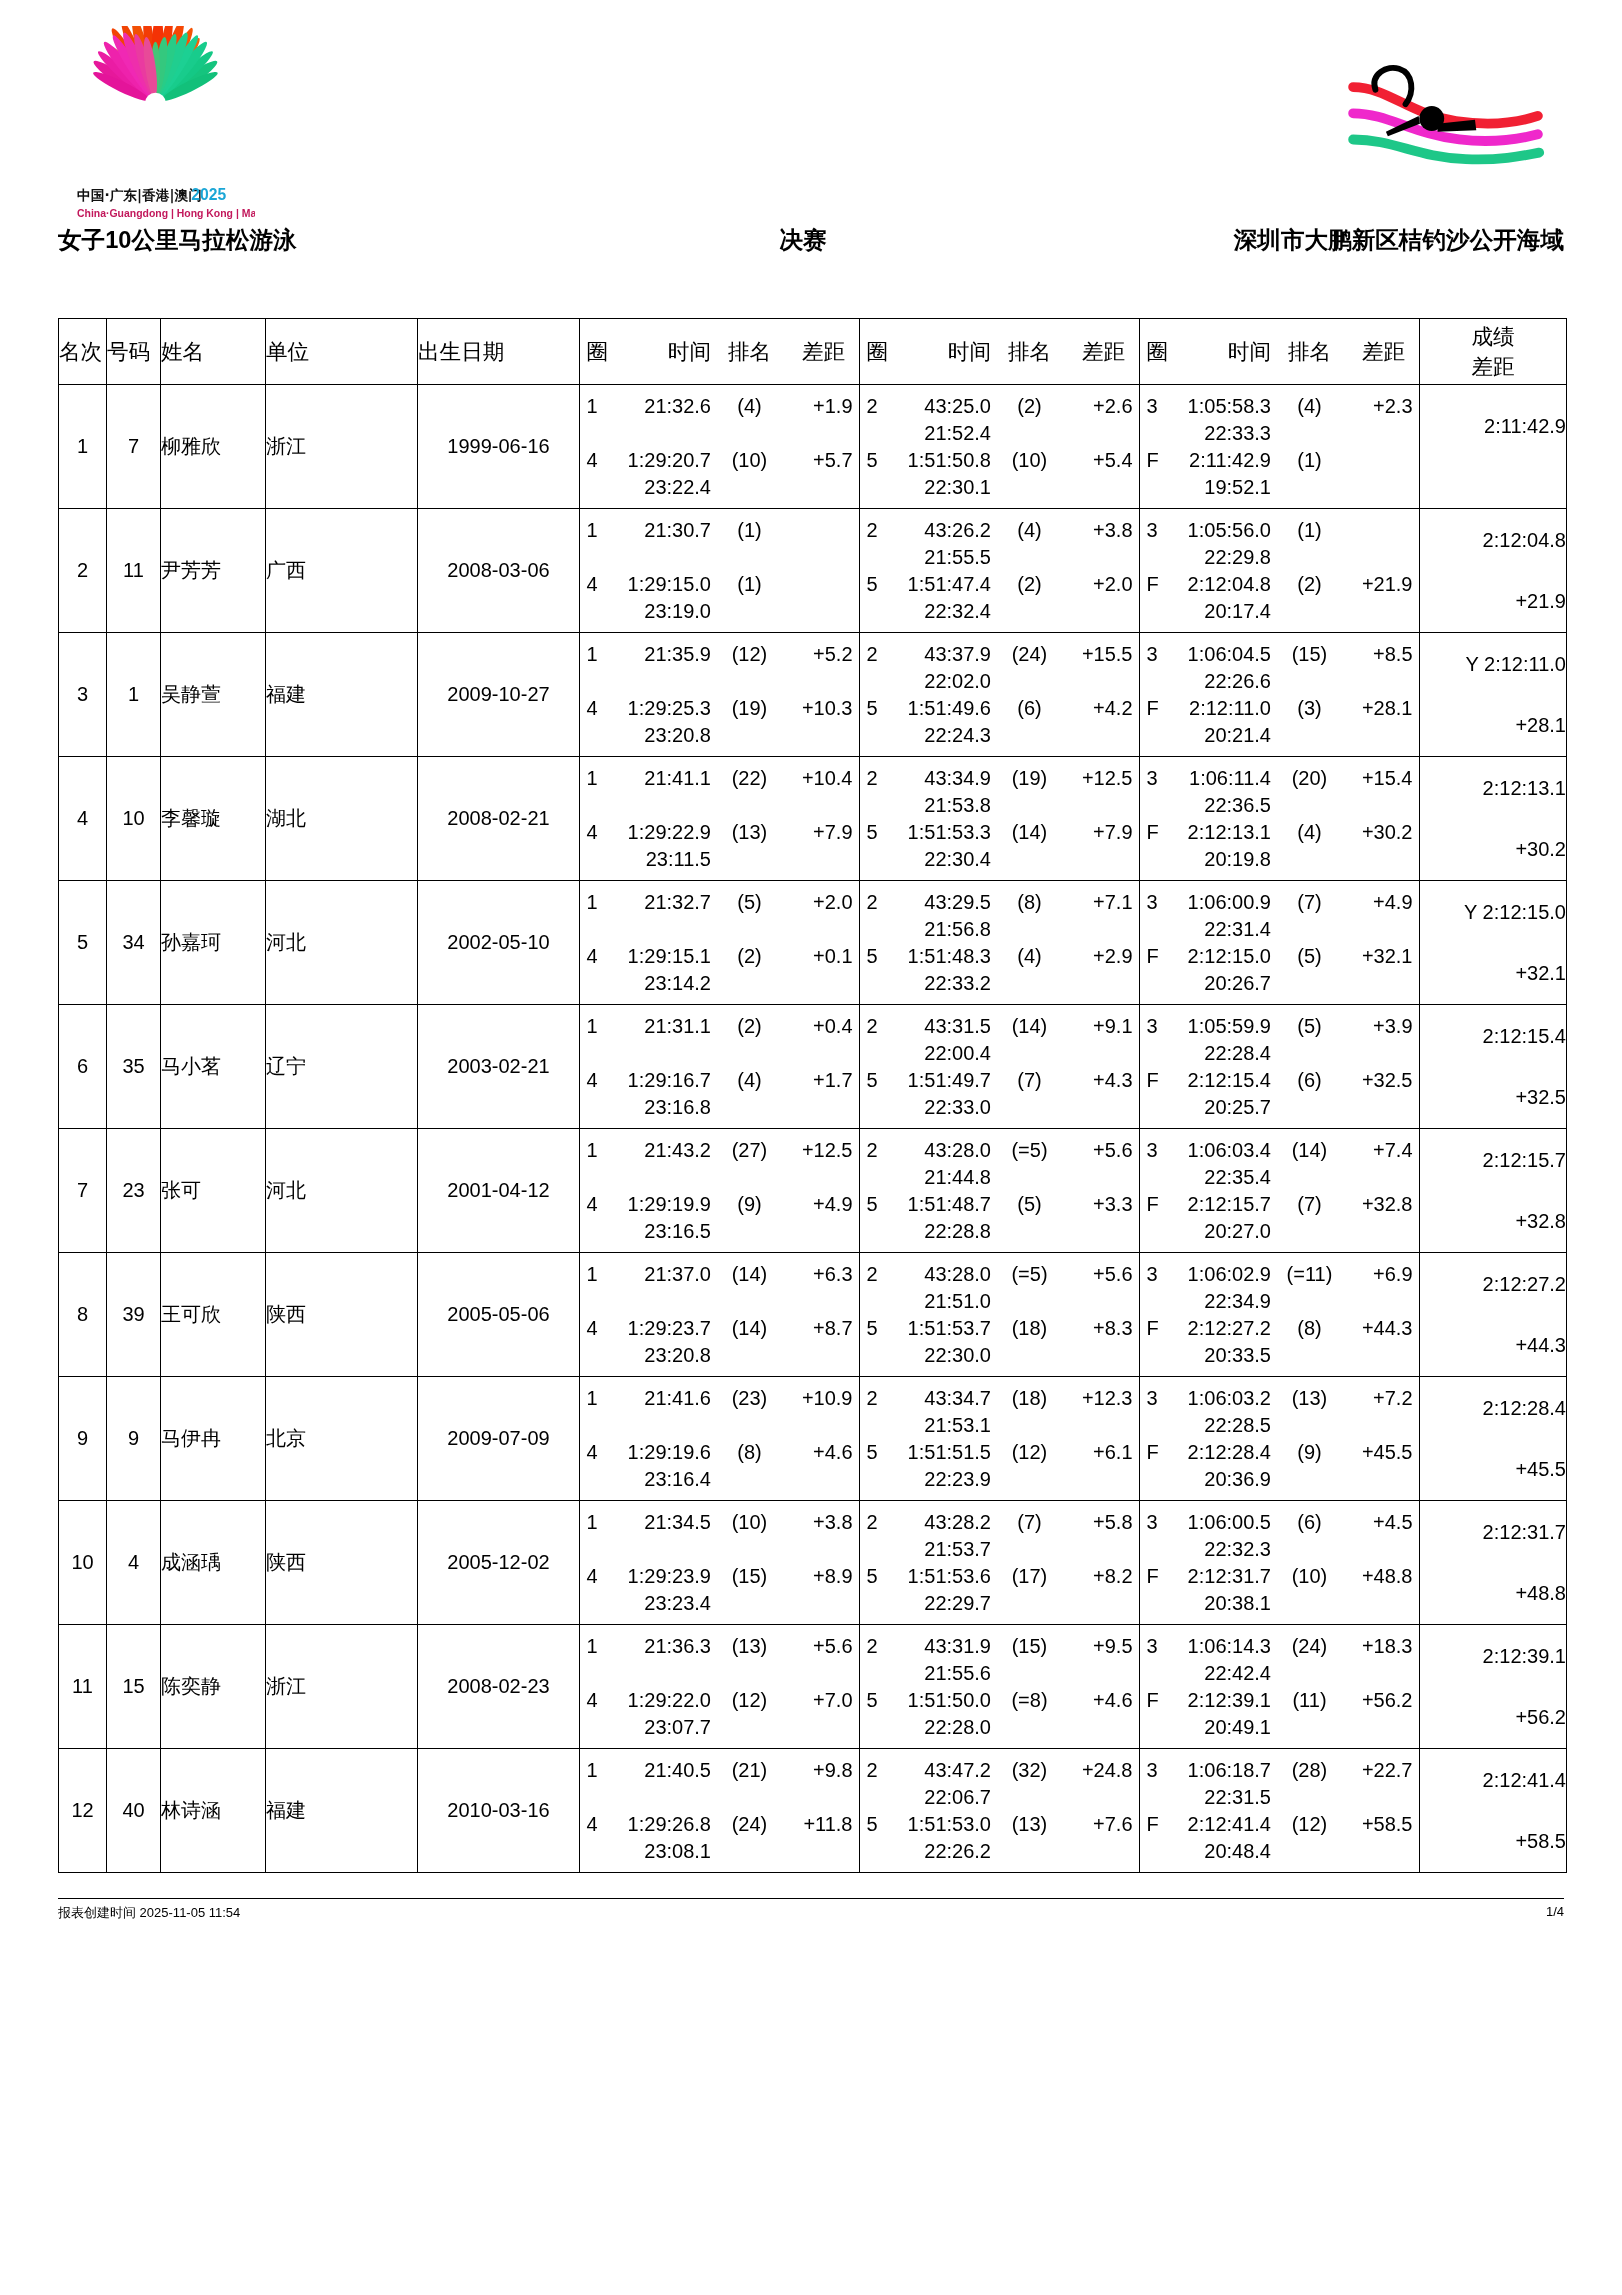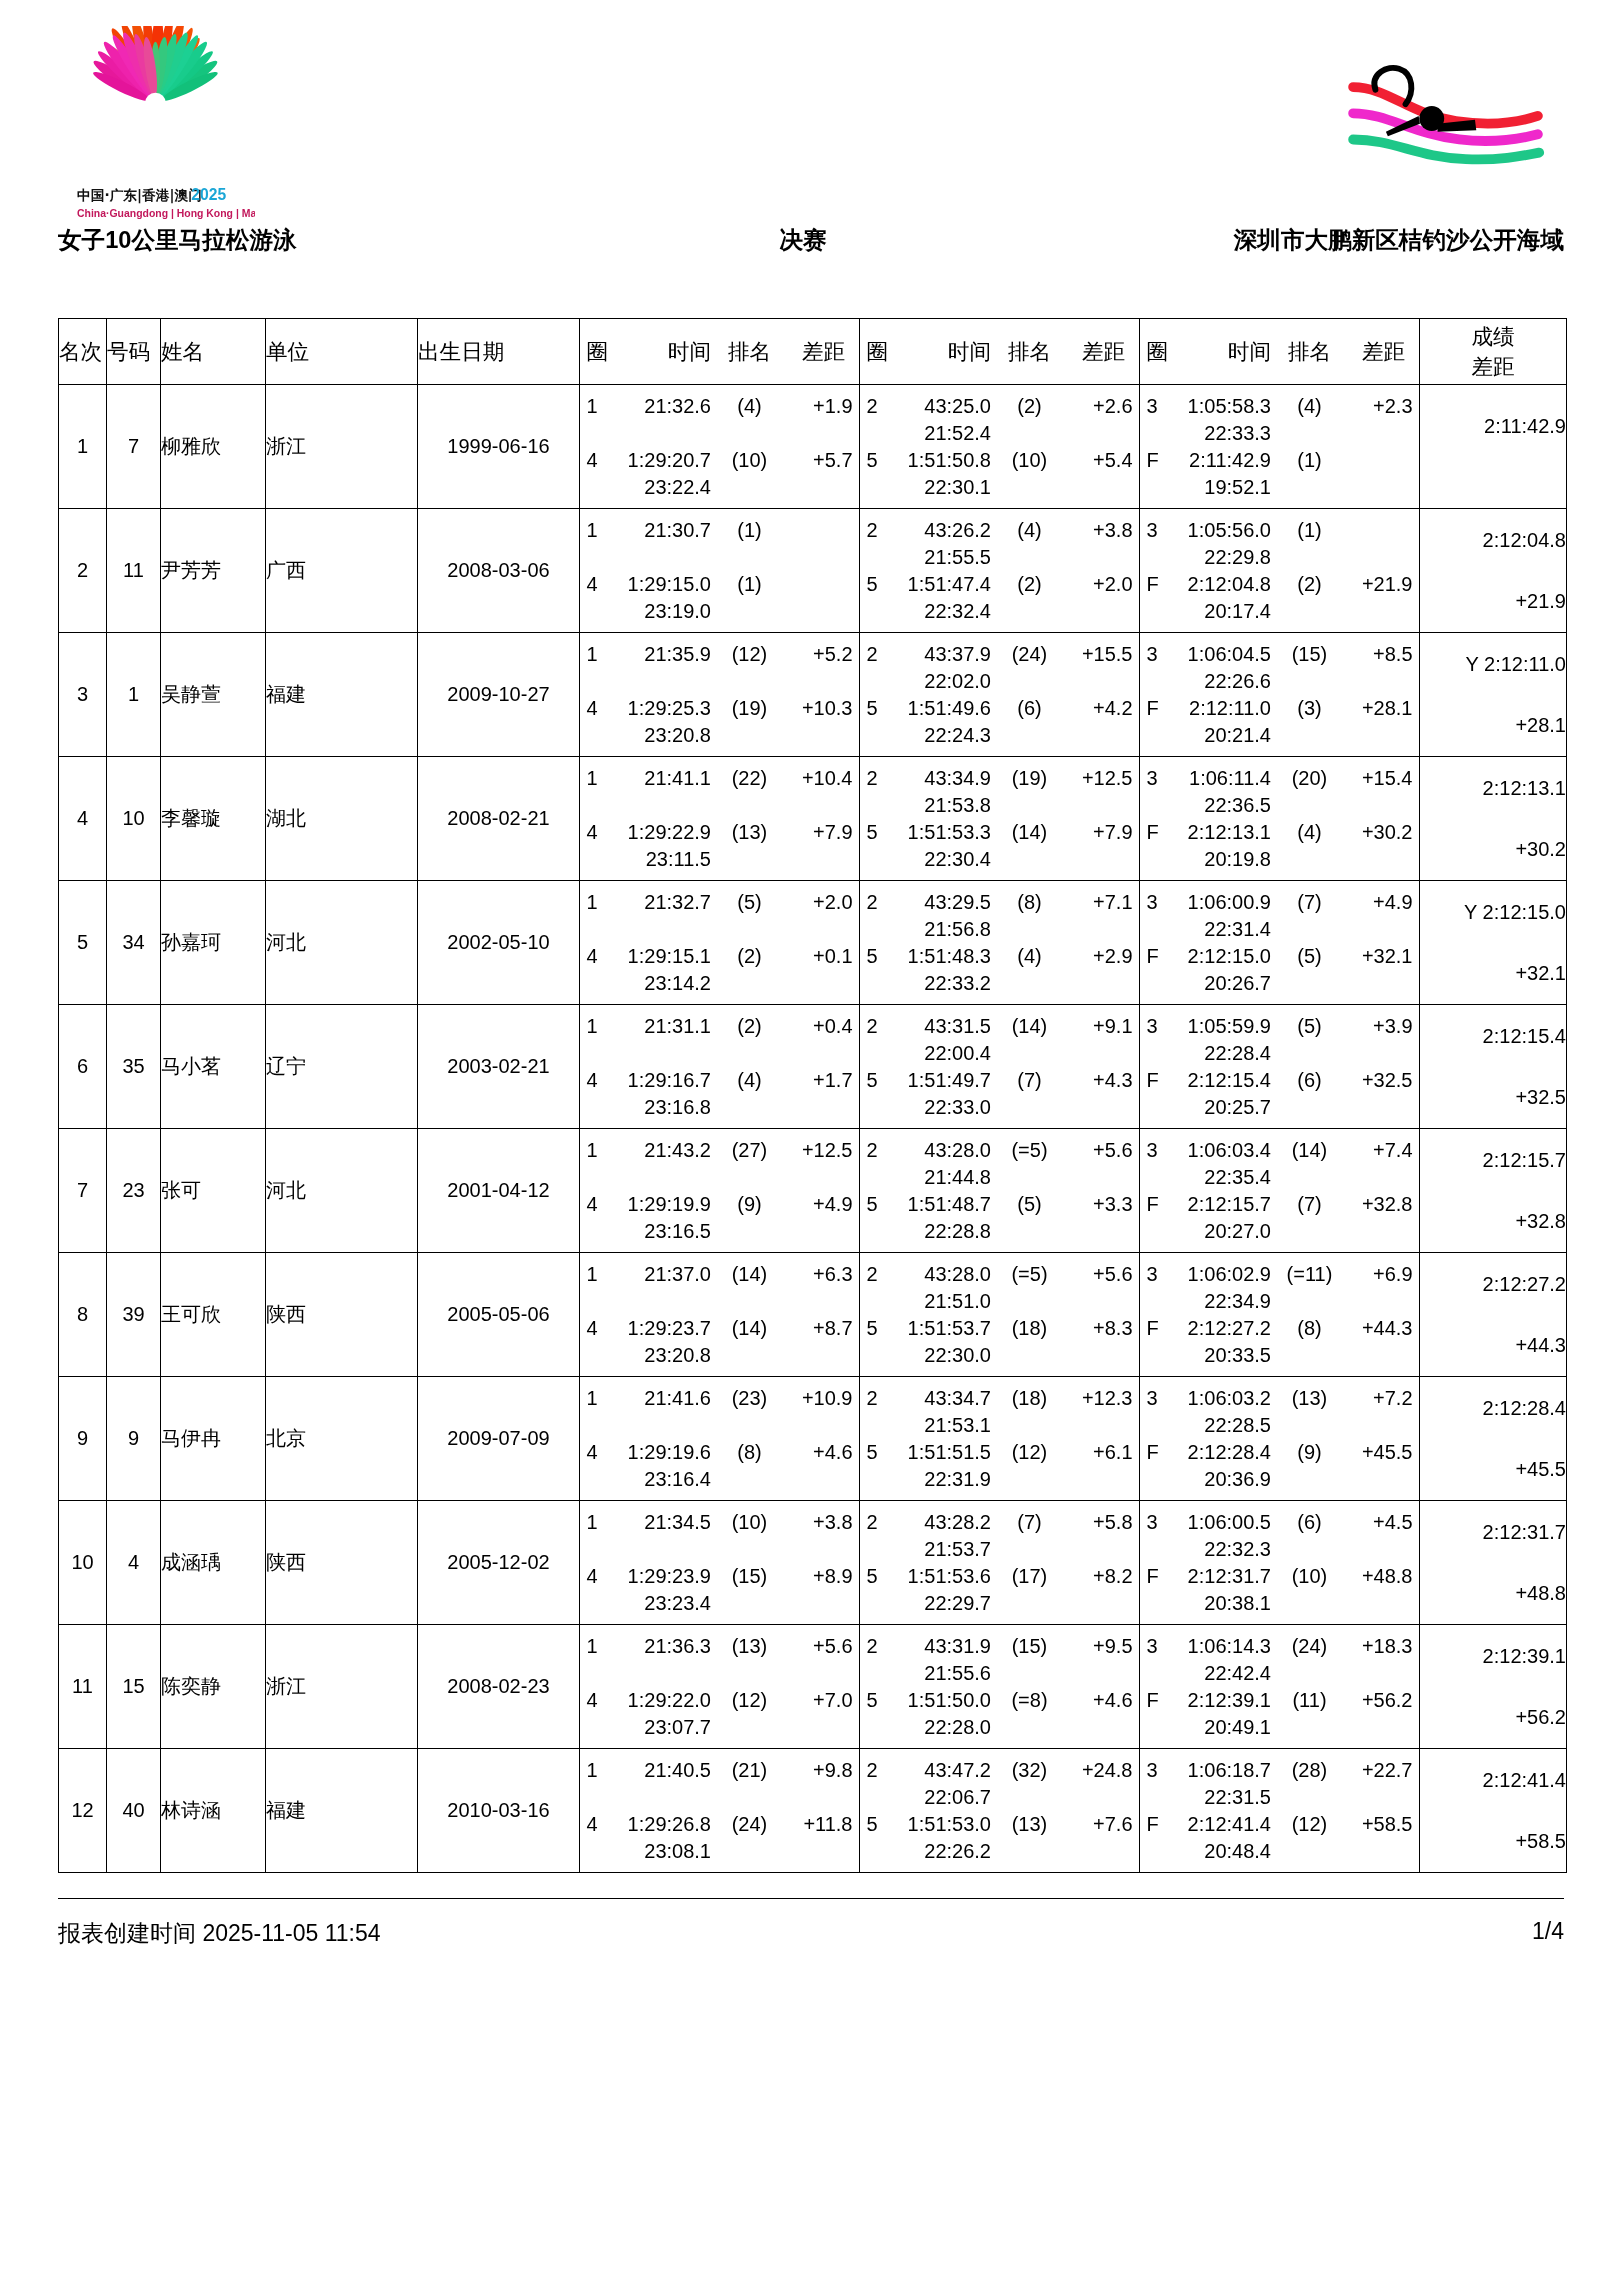--- a/index.html
+++ b/index.html
@@ -83,21 +83,21 @@
   .splitline { display:flex; height:33px; align-items:center; }
   .splitline .s1 { width:30px; }
   .splitline .s2 { flex:1; text-align:right; }
   .splitline .s3 { width:148px; }
 
   .fin-top, .fin-bot { display:block; }
   .fin-gap { margin-top:41px; }
 
   
   .footrule { margin-top:25px; border-top:1.3px solid #000; }
-  .footer { position:relative; margin-top:19px; font-size:23px; height:39px; }
+  .footer { position:relative; margin-top:5px; font-size:13px; height:39px; }
   .footer .fleft  { position:absolute; left:0;  top:0; }
   .footer .fright { position:absolute; right:0; top:0; }
 </style>
 </head>
 <body>
 
 <div class="page">
 
   <div class="header">
 
@@ -982,21 +982,21 @@
                 <span class="s3"></span>
               </div>
               <div class="lapline">
                 <span class="k1">5</span>
                 <span class="k2">1:51:51.5</span>
                 <span class="k3">(12)</span>
                 <span class="k4">+6.1</span>
               </div>
               <div class="splitline">
                 <span class="s1"></span>
-                <span class="s2">22:31.9</span>
+                <span class="s2">22:23.9</span>
                 <span class="s3"></span>
               </div>
             </div>
           </td>
           <td class="lapcell">
             <div class="lapwrap">
               <div class="lapline">
                 <span class="k1">3</span>
                 <span class="k2">1:06:03.2</span>
                 <span class="k3">(13)</span>

